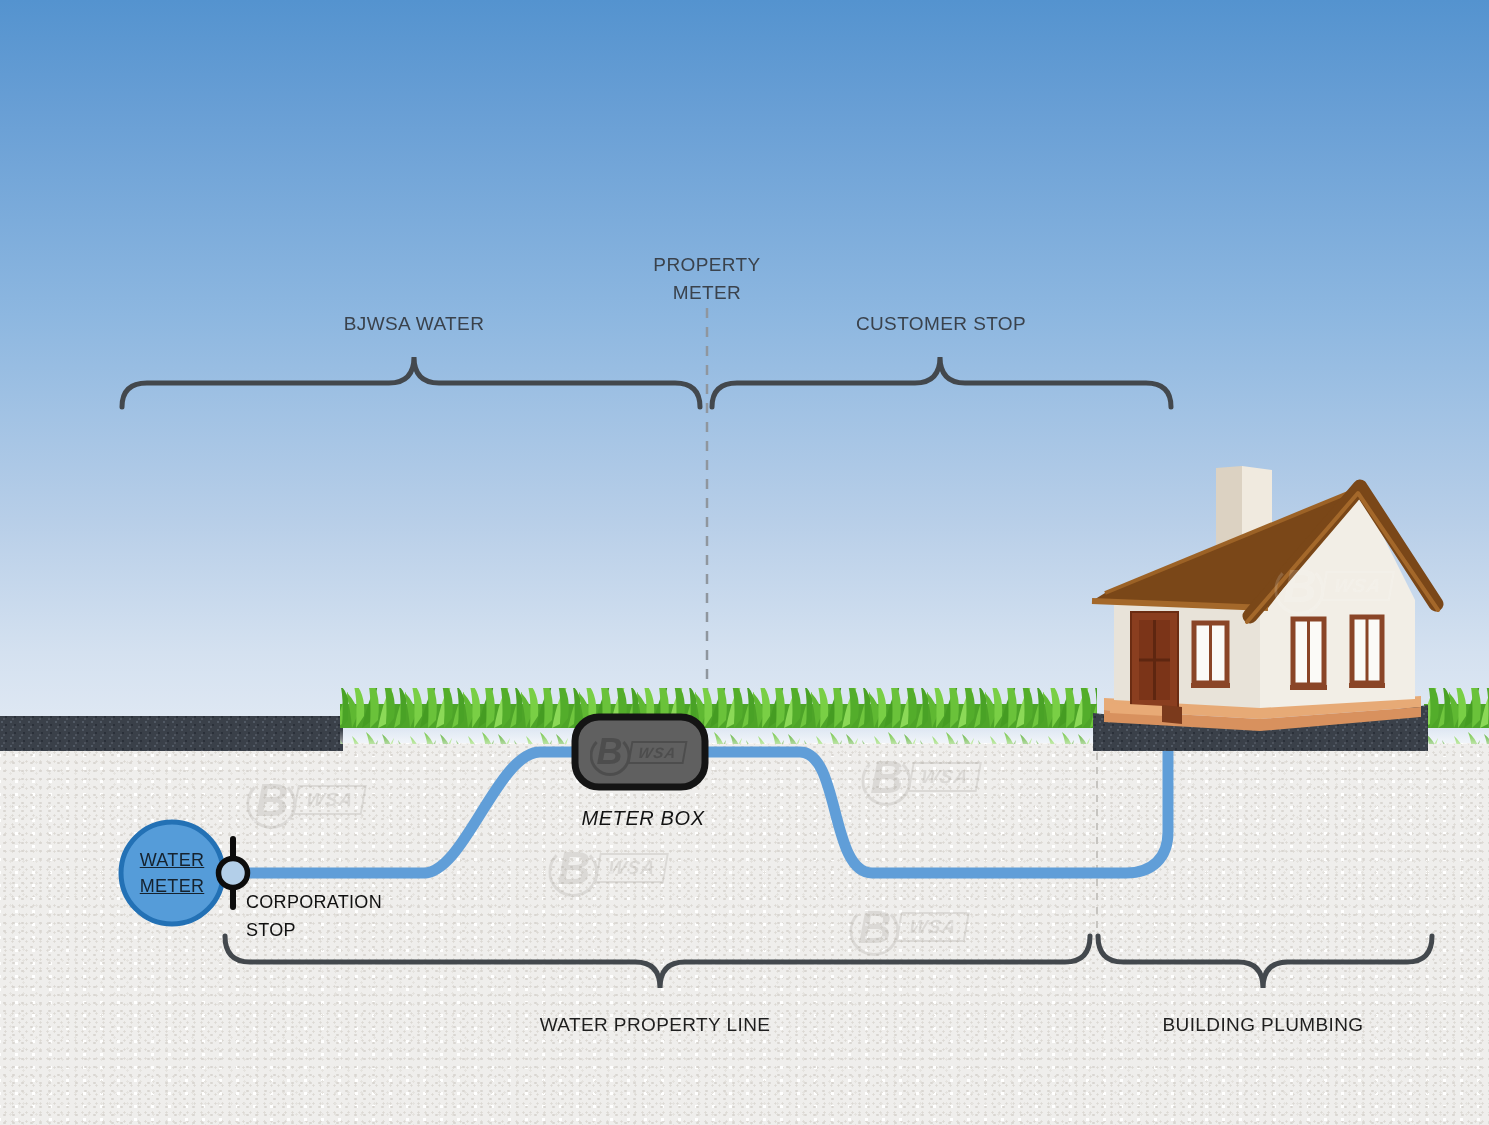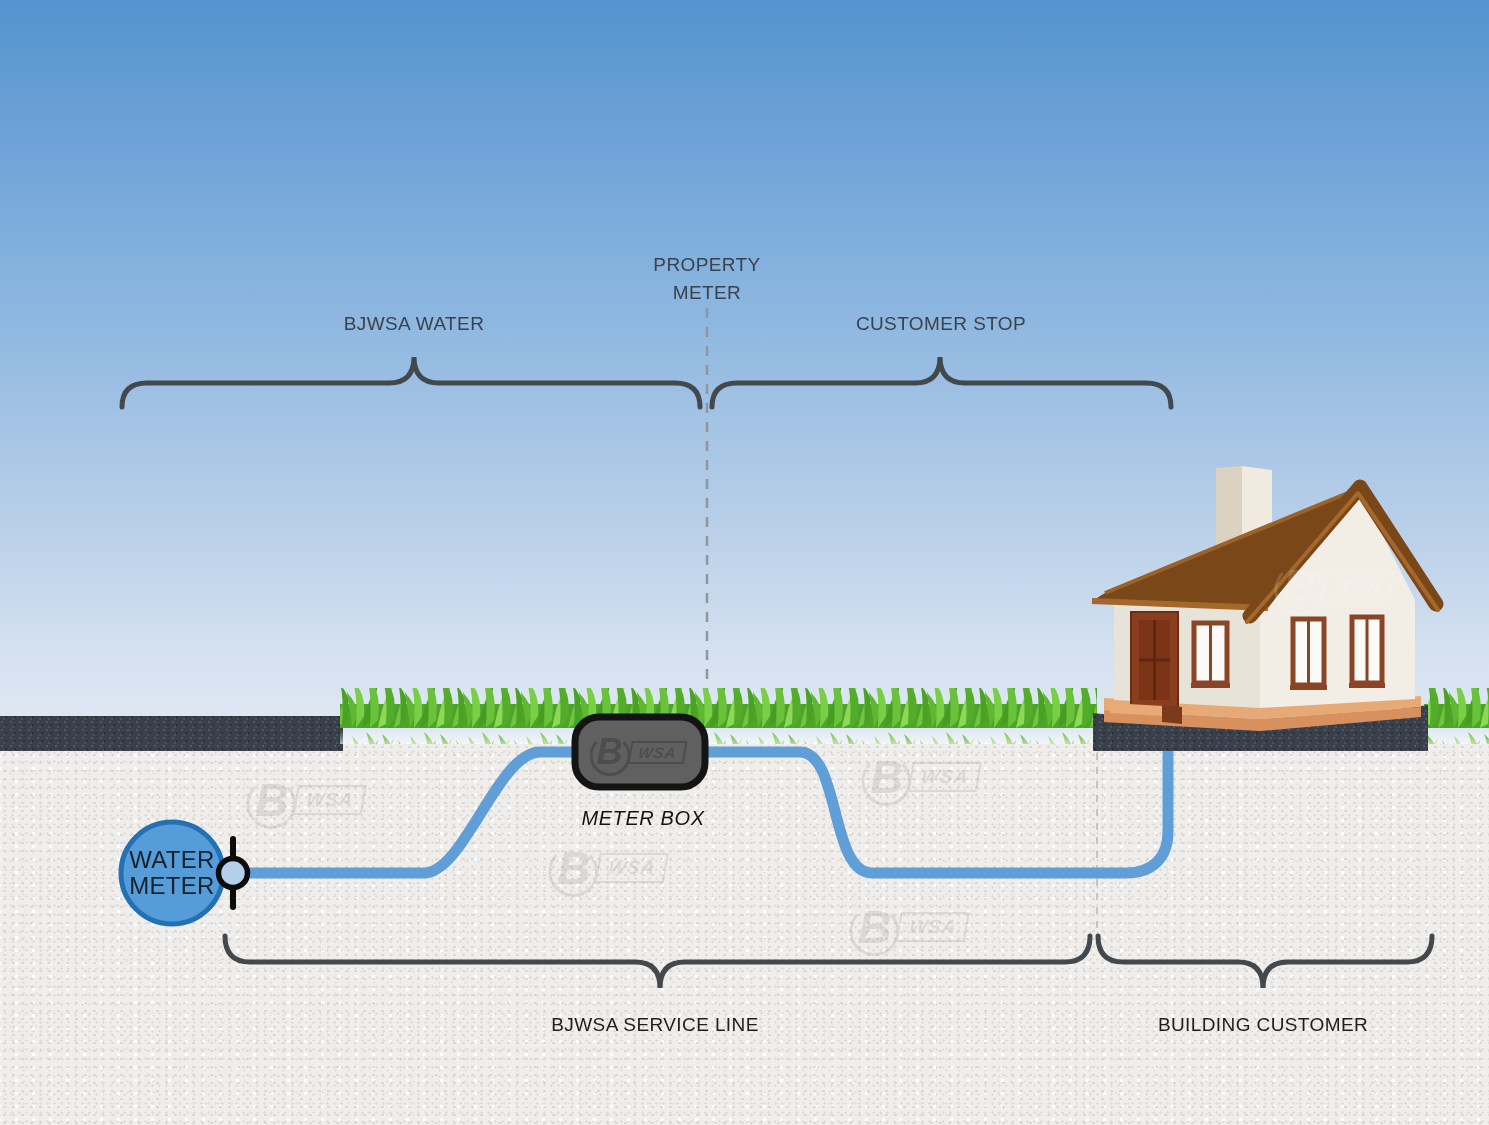--- a/index.html
+++ b/index.html
@@ -22,21 +22,21 @@
   
   .wm-layer{position:absolute;left:0;top:0;width:100%;height:100%;z-index:3;}
   svg.scene{position:absolute;left:0;top:0;z-index:4;}
   .top-layer{position:absolute;left:0;top:0;width:100%;height:100%;z-index:5;pointer-events:none;}
   
   .lbl{position:absolute;transform:translate(-50%,-50%);white-space:nowrap;
        font-size:19px;letter-spacing:.4px;color:#3a424c;}
   .lbl--center{text-align:center;line-height:28px;}
   .lbl--ground{color:#1e1e1e;}
   .lbl--meter{font-size:20px;color:#121212;letter-spacing:.6px;font-style:italic;}
-  .lbl--wmain{font-size:24px;color:#15222e;line-height:26px;text-align:center;letter-spacing:.3px;}
+  .lbl--wmain{font-size:18px;color:#15222e;line-height:26px;text-align:center;letter-spacing:.3px;text-decoration:underline;}
   .lbl--corp{transform:none;font-size:18px;color:#101010;line-height:28px;letter-spacing:.3px;}
   
   .wm{position:absolute;transform:translate(-50%,-50%);display:flex;align-items:center;gap:7px;}
   .wm .b{position:relative;font-size:46px;font-weight:bold;font-style:italic;line-height:1;}
   .wm .ring{position:absolute;left:-9px;top:2px;width:44px;height:44px;border:3px solid currentColor;
             border-radius:50%;border-top-color:transparent;}
   .wm .wsa{font-size:19px;font-weight:bold;font-style:italic;border:2px solid currentColor;
            padding:2px 9px;transform:skewX(-10deg);letter-spacing:1px;}
   .wm--ground{color:#8f8b84;opacity:.20;}
   .wm--roof{color:#ffffff;opacity:.15;}
@@ -186,24 +186,28 @@
 
     <div class="lbl" style="left:941px;top:324px">CUSTOMER STOP</div>
 
     <div class="lbl lbl--ground lbl--meter" style="left:643px;top:818px">METER BOX</div>
 
     <div class="lbl lbl--wmain" style="left:172px;top:873px">
       <div>WATER</div>
       <div>METER</div>
     </div>
 
-
-    <div class="lbl lbl--ground" style="left:655px;top:1025px">BJWSA SERVICE LINE</div>
-
-    <div class="lbl lbl--ground" style="left:1263px;top:1025px">BUILDING CUSTOMER</div>
+    <div class="lbl lbl--corp" style="left:246px;top:888px">
+      <div>CORPORATION</div>
+      <div>STOP</div>
+    </div>
+
+    <div class="lbl lbl--ground" style="left:655px;top:1025px">WATER PROPERTY LINE</div>
+
+    <div class="lbl lbl--ground" style="left:1263px;top:1025px">BUILDING PLUMBING</div>
 
     <div class="wm wm--meter" style="left:641px;top:752px">
       <span class="b">B</span>
       <span class="ring"></span>
       <span class="wsa">WSA</span>
     </div>
 
     <div class="wm wm--roof" style="left:1338px;top:586px">
       <span class="b">B</span>
       <span class="ring"></span>

